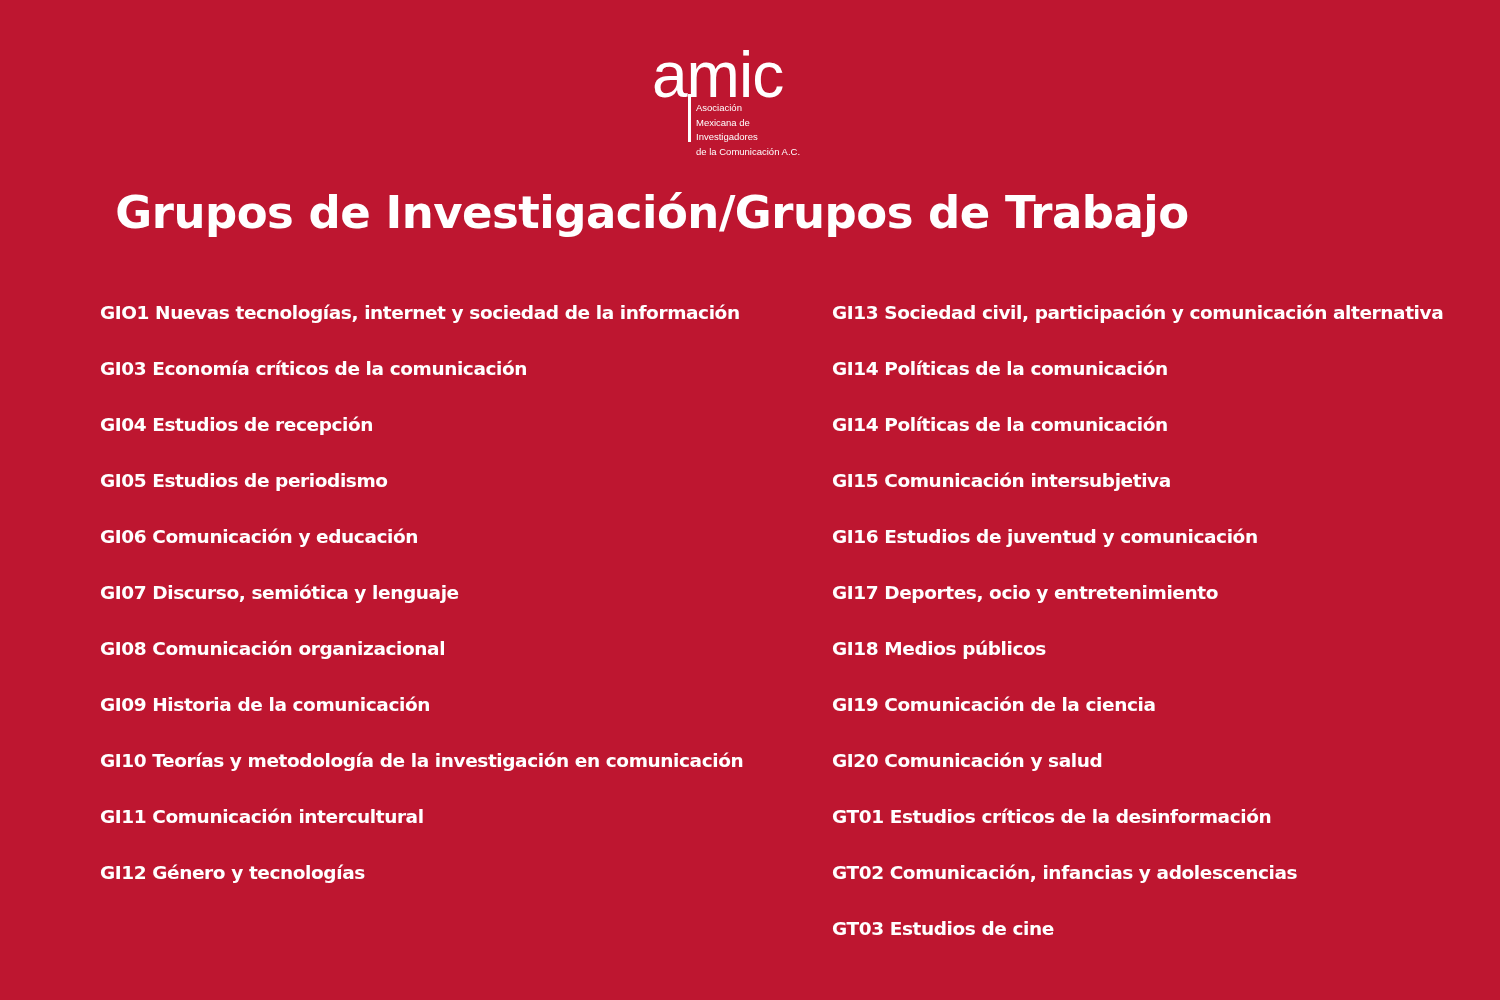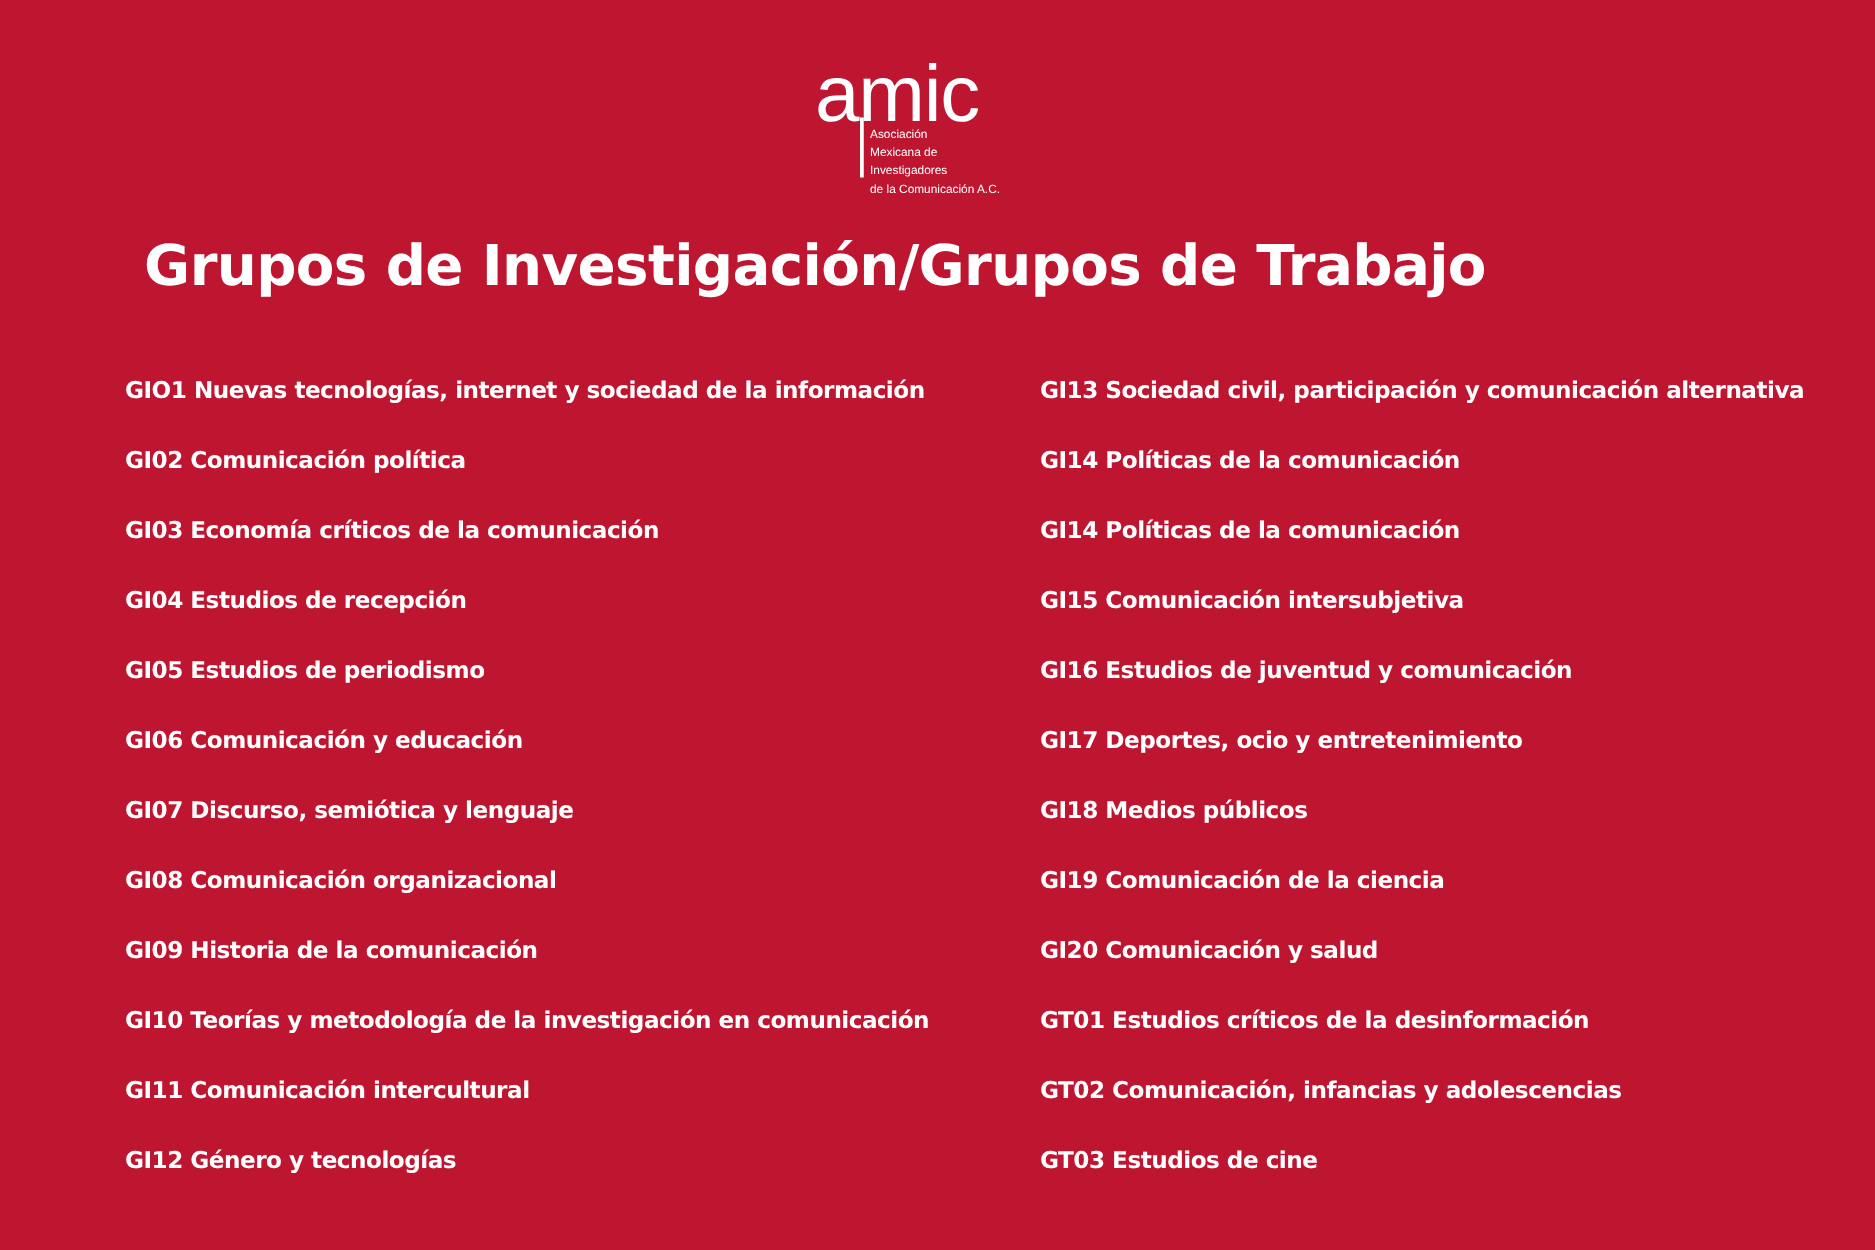--- a/index.html
+++ b/index.html
@@ -99,21 +99,20 @@
     <div>Mexicana de</div>
     <div>Investigadores</div>
     <div>de la Comunicación A.C.</div>
   </div>
 </div>
 
 <h1 class="page-title">Grupos de Investigación/Grupos de Trabajo</h1>
 
 <ul class="col col-left">
   <li>GIO1 Nuevas tecnologías, internet y sociedad de la información</li>
-  <li>GI02 Comunicación política</li>
   <li>GI03 Economía críticos de la comunicación</li>
   <li>GI04 Estudios de recepción</li>
   <li>GI05 Estudios de periodismo</li>
   <li>GI06 Comunicación y educación</li>
   <li>GI07 Discurso, semiótica y lenguaje</li>
   <li>GI08 Comunicación organizacional</li>
   <li>GI09 Historia de la comunicación</li>
   <li>GI10 Teorías y metodología de la investigación en comunicación</li>
   <li>GI11 Comunicación intercultural</li>
   <li>GI12 Género y tecnologías</li>

